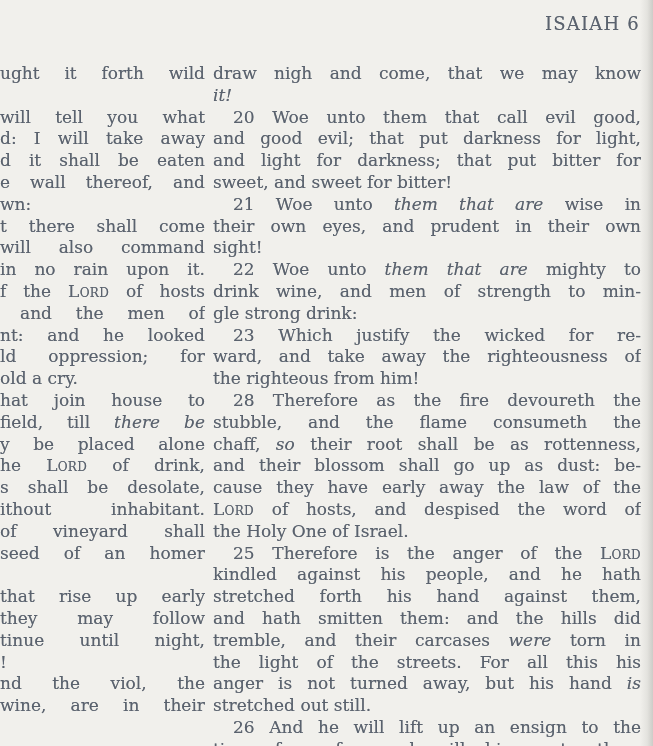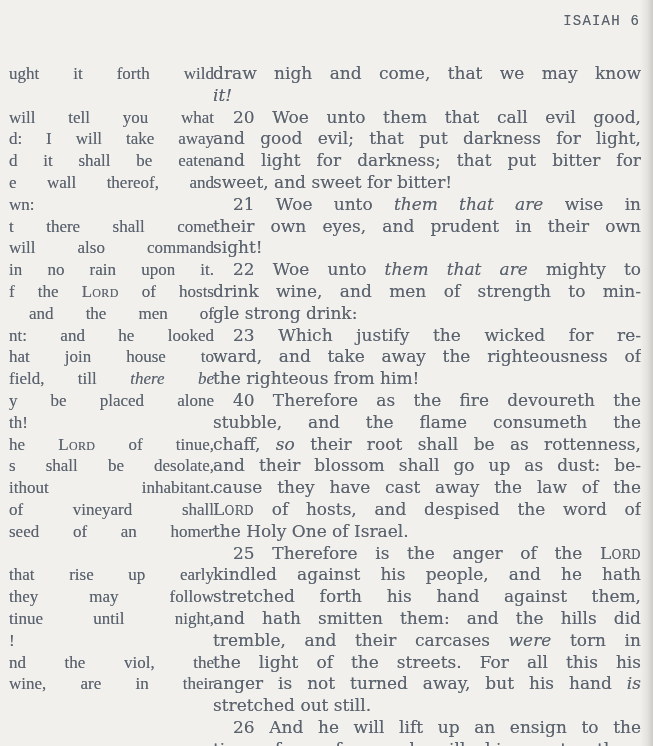--- a/index.html
+++ b/index.html
@@ -13,32 +13,31 @@
     font-family: "DejaVu Serif", "Liberation Serif", serif;
   }
   .page {
     position: absolute;
     inset: 0;
   }
   .running-head {
     position: absolute;
     top: 13px;
     right: 13px;
-    font-size: 14px;
+    font-size: 18px;
     letter-spacing: 1.2px;
     text-shadow: 0 0 0.5px rgba(90,98,110,0.55);
-    font-family: Liberation Mono, monospace;
   }
   .col {
     position: absolute;
     top: 63px;
     height: 683px;
     overflow: hidden;
   }
-  .col-left  { left: 9px;     width: 205px; font-family: Liberation Serif, serif; }
+  .col-left  { left: 0;     width: 205px; }
   .col-right { left: 213px; width: 428px; }
   .line {
     height: 21.8px;
     line-height: 21.8px;
     font-size: 17px;
     text-align: left;
     text-shadow: 0 0 0.5px rgba(90,98,110,0.55);
   }
   .line.fill {
     text-align: justify;
@@ -70,25 +69,26 @@
       <div class="line fill"><span class="seg-n">d: I will take away</span></div>
       <div class="line fill"><span class="seg-n">d it shall be eaten</span></div>
       <div class="line fill"><span class="seg-n">e wall thereof, and</span></div>
       <div class="line"><span class="seg-n">wn:</span></div>
       <div class="line fill"><span class="seg-n">t there shall come</span></div>
       <div class="line fill"><span class="seg-n">will also command</span></div>
       <div class="line fill"><span class="seg-n">in no rain upon it.</span></div>
       <div class="line fill"><span class="seg-n">f the </span><span class="seg-sc">Lord</span><span class="seg-n"> of hosts</span></div>
       <div class="line fill indent"><span class="seg-n">and the men of</span></div>
       <div class="line fill"><span class="seg-n">nt: and he looked</span></div>
+      <div class="line fill"><span class="seg-n">ld oppression; for</span></div>
+      <div class="line"><span class="seg-n">old a cry.</span></div>
       <div class="line fill"><span class="seg-n">hat join house to</span></div>
       <div class="line fill"><span class="seg-n">field, till </span><span class="seg-i">there be</span></div>
       <div class="line fill"><span class="seg-n">y be placed alone</span></div>
-      <div class="line"><span class="seg-n">th!</span></div>
-      <div class="line fill"><span class="seg-n">he </span><span class="seg-sc">Lord</span><span class="seg-n"> of tinue,</span></div>
+      <div class="line fill"><span class="seg-n">he </span><span class="seg-sc">Lord</span><span class="seg-n"> of drink,</span></div>
       <div class="line fill"><span class="seg-n">s shall be desolate,</span></div>
       <div class="line fill"><span class="seg-n">ithout inhabitant.</span></div>
       <div class="line fill"><span class="seg-n">of vineyard shall</span></div>
       <div class="line fill"><span class="seg-n">seed of an homer</span></div>
       <div class="line">&nbsp;</div>
       <div class="line fill"><span class="seg-n">that rise up early</span></div>
       <div class="line fill"><span class="seg-n">they may follow</span></div>
       <div class="line fill"><span class="seg-n">tinue until night,</span></div>
       <div class="line"><span class="seg-n">!</span></div>
       <div class="line fill"><span class="seg-n">nd the viol, the</span></div>
@@ -104,25 +104,25 @@
       <div class="line"><span class="seg-n">sweet, and sweet for bitter!</span></div>
       <div class="line fill indent"><span class="seg-n">21 Woe unto </span><span class="seg-i">them that are</span><span class="seg-n"> wise in</span></div>
       <div class="line fill"><span class="seg-n">their own eyes, and prudent in their own</span></div>
       <div class="line"><span class="seg-n">sight!</span></div>
       <div class="line fill indent"><span class="seg-n">22 Woe unto </span><span class="seg-i">them that are</span><span class="seg-n"> mighty to</span></div>
       <div class="line fill"><span class="seg-n">drink wine, and men of strength to min-</span></div>
       <div class="line"><span class="seg-n">gle strong drink:</span></div>
       <div class="line fill indent"><span class="seg-n">23 Which justify the wicked for re-</span></div>
       <div class="line fill"><span class="seg-n">ward, and take away the righteousness of</span></div>
       <div class="line"><span class="seg-n">the righteous from him!</span></div>
-      <div class="line fill indent"><span class="seg-n">40 Therefore as the fire devoureth the</span></div>
+      <div class="line fill indent"><span class="seg-n">28 Therefore as the fire devoureth the</span></div>
       <div class="line fill"><span class="seg-n">stubble, and the flame consumeth the</span></div>
       <div class="line fill"><span class="seg-n">chaff, </span><span class="seg-i">so</span><span class="seg-n"> their root shall be as rottenness,</span></div>
       <div class="line fill"><span class="seg-n">and their blossom shall go up as dust: be-</span></div>
-      <div class="line fill"><span class="seg-n">cause they have cast away the law of the</span></div>
+      <div class="line fill"><span class="seg-n">cause they have early away the law of the</span></div>
       <div class="line fill"><span class="seg-sc">Lord</span><span class="seg-n"> of hosts, and despised the word of</span></div>
       <div class="line"><span class="seg-n">the Holy One of Israel.</span></div>
       <div class="line fill indent"><span class="seg-n">25 Therefore is the anger of the </span><span class="seg-sc">Lord</span></div>
       <div class="line fill"><span class="seg-n">kindled against his people, and he hath</span></div>
       <div class="line fill"><span class="seg-n">stretched forth his hand against them,</span></div>
       <div class="line fill"><span class="seg-n">and hath smitten them: and the hills did</span></div>
       <div class="line fill"><span class="seg-n">tremble, and their carcases </span><span class="seg-i">were</span><span class="seg-n"> torn in</span></div>
       <div class="line fill"><span class="seg-n">the light of the streets. For all this his</span></div>
       <div class="line fill"><span class="seg-n">anger is not turned away, but his hand </span><span class="seg-i">is</span></div>
       <div class="line"><span class="seg-n">stretched out still.</span></div>

